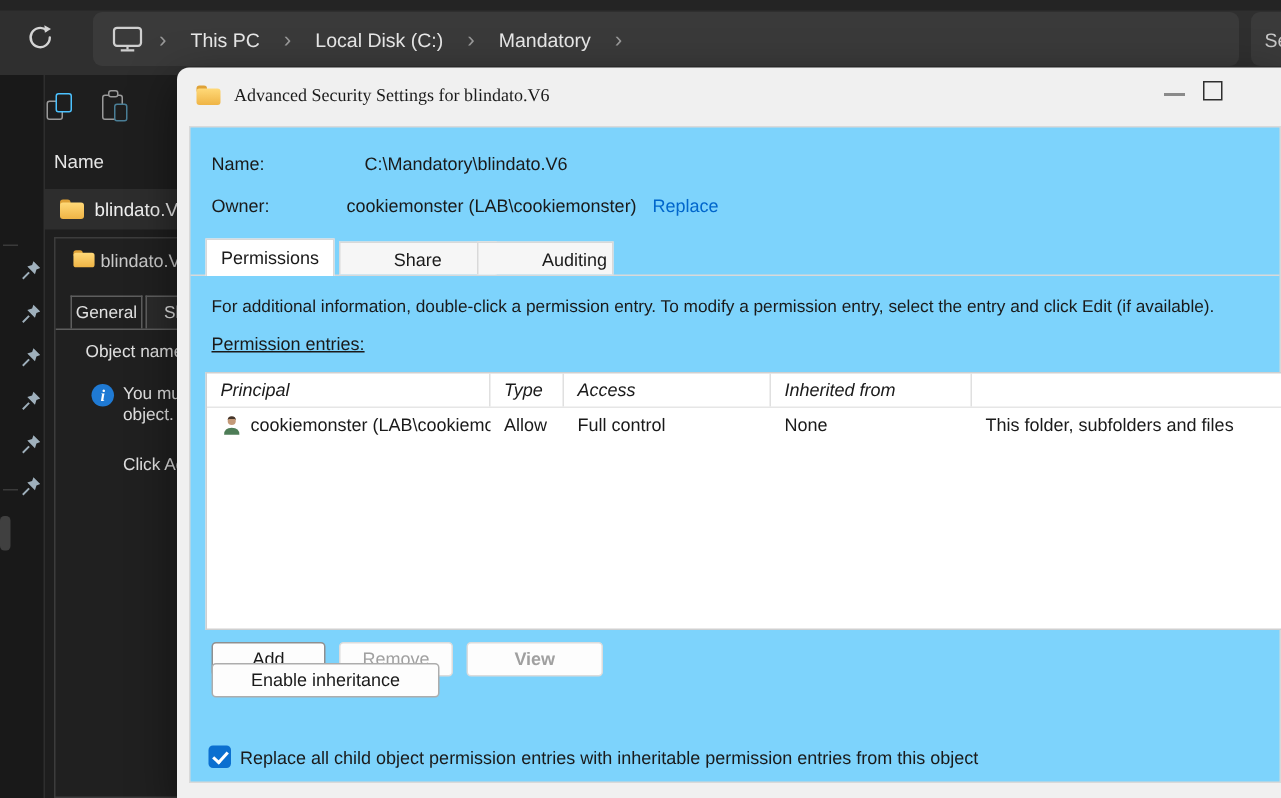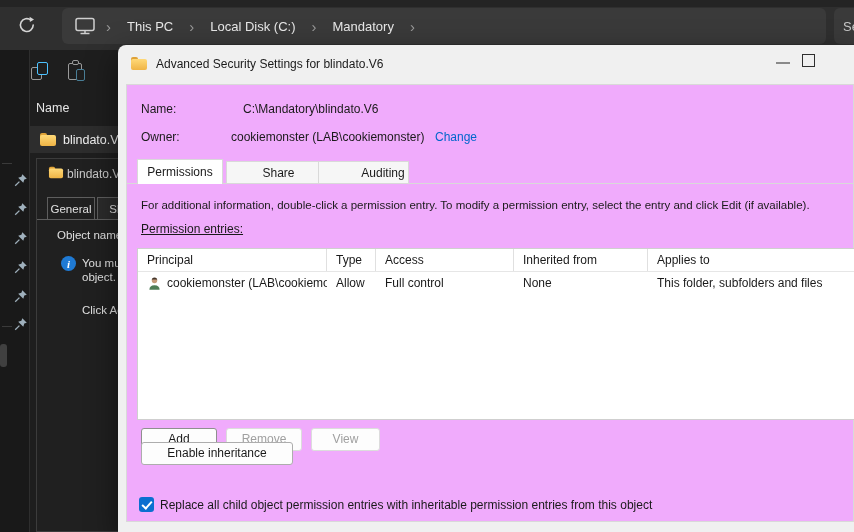--- a/index.html
+++ b/index.html
@@ -46,37 +46,37 @@
   .propdlg .ptitle { position:absolute; left:30px; top:8px; color:#c8c8c8; font-size:12px; white-space:nowrap; }
   .propdlg .pfolder { position:absolute; left:11px; top:7px; }
   .ptab { position:absolute; top:38px; height:22px; border:1px solid #5e5e5e; border-bottom:none; color:#e0e0e0; font-size:11.5px; display:flex; align-items:center; justify-content:center; background:#2b2b2b; cursor:pointer; }
   .ptab.sel { background:#202020; }
   .ptab-line { position:absolute; left:0; top:60px; width:100%; height:1px; background:#5e5e5e; }
   .plabel { position:absolute; color:#e0e0e0; font-size:11.5px; white-space:nowrap; }
   .info-icon { position:absolute; width:15px; height:15px; border-radius:50%; background:#1f7ad4; color:#fff; font-family:"Liberation Serif", serif; font-style:italic; font-weight:bold; font-size:11px; display:flex; align-items:center; justify-content:center; }
 
   
   .secdlg { position:absolute; left:118px; top:45px; width:736px; height:487px; background:#f0f0f0; border-radius:8px 0 0 0; box-shadow:0 10px 30px rgba(0,0,0,.5); z-index:5; }
-  .sd-titlebar { position:absolute; left:0; top:0; width:100%; height:37px; display:flex; align-items:center; }
+  .sd-titlebar { position:absolute; left:0; top:0; width:100%; height:37px; display:flex; align-items:center;font-family:Liberation Serif, serif; }
   .sd-titlebar .folder { margin-left:13px; }
   .sd-title { margin-left:9px; font-size:12px; color:#1a1a1a; white-space:nowrap; }
   .win-min { position:absolute; left:658px; top:17px; width:14px; height:2px; background:#8a8a8a; cursor:pointer; }
   .win-max { position:absolute; left:684px; top:9px; width:13px; height:13px; border:1.3px solid #2f2f2f; cursor:pointer; }
 
-  .sd-panel { position:absolute; left:8px; top:39px; width:728px; height:438px; background:#f0abfc; border:1px solid #d9d9d9; }
+  .sd-panel { position:absolute; left:8px; top:39px; width:728px; height:438px; background:#7dd3fc; border:1px solid #d9d9d9; }
   .flabel { position:absolute; font-size:12px; color:#1a1a1a; white-space:nowrap; }
   .link { color:#0066cc; cursor:pointer; }
 
   .tabstrip-line { position:absolute; left:0; top:98px; width:100%; height:1px; background:#d9d9d9; }
   .tab { position:absolute; top:74px; height:25px; background:#fff; border:1px solid #d9d9d9; border-bottom:none; font-size:12px; color:#1a1a1a; display:flex; align-items:center; justify-content:center; cursor:pointer; z-index:2; }
   .tab.inactive { top:76px; height:22px; background:#f6f6f6; z-index:1; }
 
   .permtable { position:absolute; left:10px; top:163px; width:717px; height:172px; border:1px solid #cfcfcf; border-right:none; background:#fff; font-size:12px; color:#1a1a1a; }
   .thead { display:flex; height:23px; border-bottom:1px solid #e6e6e6; }
-  .tcell { padding:4px 0 0 9px; white-space:nowrap; overflow:hidden; border-right:1px solid #e0e0e0; cursor:pointer; }
+  .tcell { padding:4px 0 0 9px; white-space:nowrap; overflow:hidden; border-right:1px solid #e0e0e0; cursor:pointer;font-style:italic; }
   .tcell.c1 { width:189px; } .tcell.c2 { width:49px; } .tcell.c3 { width:138px; } .tcell.c4 { width:134px; } .tcell.c5 { flex:1; border-right:none; }
   .trow { display:flex; height:22px; cursor:pointer; }
   .rcell { padding:4px 0 0 9px; white-space:nowrap; overflow:hidden; }
   .rcell.c1 { width:189px; display:flex; align-items:center; gap:5px; padding-top:0; }
   .rcell.c2 { width:49px; } .rcell.c3 { width:138px; } .rcell.c4 { width:134px; } .rcell.c5 { flex:1; }
 
   .btn { position:absolute; height:23px; background:#fdfdfd; border:1px solid #8f8f8f; border-radius:3px; font-size:12px; color:#1a1a1a; text-align:center; line-height:21px; cursor:pointer; font-family:"Liberation Sans", sans-serif; }
   .btn.disabled { border-color:#dcdcdc; color:#a0a0a0; cursor:default; }
 
   .cbx { position:absolute; left:12px; top:412px; width:15px; height:15px; background:#0b6fd0; border-radius:3px; cursor:pointer; }
@@ -189,55 +189,54 @@
     <span class="sd-title">Advanced Security Settings for blindato.V6</span>
   </div>
   <div class="win-min"></div>
   <div class="win-max"></div>
 
   <div class="sd-panel">
     <div class="flabel" style="left:14px; top:17px;">Name:</div>
     <div class="flabel" style="left:116px; top:17px;">C:\Mandatory\blindato.V6</div>
     <div class="flabel" style="left:14px; top:45px;">Owner:</div>
     <div class="flabel" style="left:104px; top:45px;">cookiemonster (LAB\cookiemonster)</div>
-    <div class="flabel link" style="left:308px; top:45px;">Change</div>
+    <div class="flabel link" style="left:308px; top:45px;">Replace</div>
 
     <div class="tab" style="left:10px; width:86px;">Permissions</div>
     <div class="tab inactive" style="left:99px; width:105px;">Share</div>
     <div class="tab inactive" style="left:191px; width:91px;padding-left:39px;">Auditing</div>
     <div class="tabstrip-line"></div>
 
     <div class="desc">For additional information, double-click a permission entry. To modify a permission entry, select the entry and click Edit (if available).</div>
     <div class="flabel" style="left:14px; top:137px;text-decoration:underline;">Permission entries:</div>
 
     <div class="permtable">
       <div class="thead">
         <div class="tcell c1">Principal</div>
         <div class="tcell c2">Type</div>
         <div class="tcell c3">Access</div>
         <div class="tcell c4">Inherited from</div>
-        <div class="tcell c5">Applies to</div>
       </div>
       <div class="trow">
         <div class="rcell c1">
           <svg class="person" viewBox="0 0 15 15">
             <circle cx="7.5" cy="4.6" r="2.7" fill="#c49a79"></circle>
             <path d="M4.8 4.2 a2.7 2.7 0 0 1 5.4 0 L9.6 3.4 L5.4 3.4 Z" fill="#45352a"></path>
             <path d="M2.4 13.8 q0-4.6 5.1-4.6 q5.1 0 5.1 4.6 Z" fill="#4e7d57"></path>
           </svg>
           <span>cookiemonster (LAB\cookiemo...</span>
         </div>
         <div class="rcell c2">Allow</div>
         <div class="rcell c3">Full control</div>
         <div class="rcell c4">None</div>
         <div class="rcell c5">This folder, subfolders and files</div>
       </div>
     </div>
 
     <div class="btn" style="left:14px; top:343px; width:76px;">Add</div>
     <div class="btn disabled" style="left:99px; top:343px; width:76px;">Remove</div>
-    <div class="btn disabled" style="left:184px; top:343px; width:69px;">View</div>
+    <div class="btn disabled" style="left:184px; top:343px; width:91px;font-weight:bold;">View</div>
     <div class="btn" style="left:14px; top:357px; width:152px; border-color:#adadad;">Enable inheritance</div>
 
     <div class="cbx"></div>
     <div class="flabel" style="left:33px; top:413px;">Replace all child object permission entries with inheritable permission entries from this object</div>
   </div>
 </div>
 
 </body></html>

